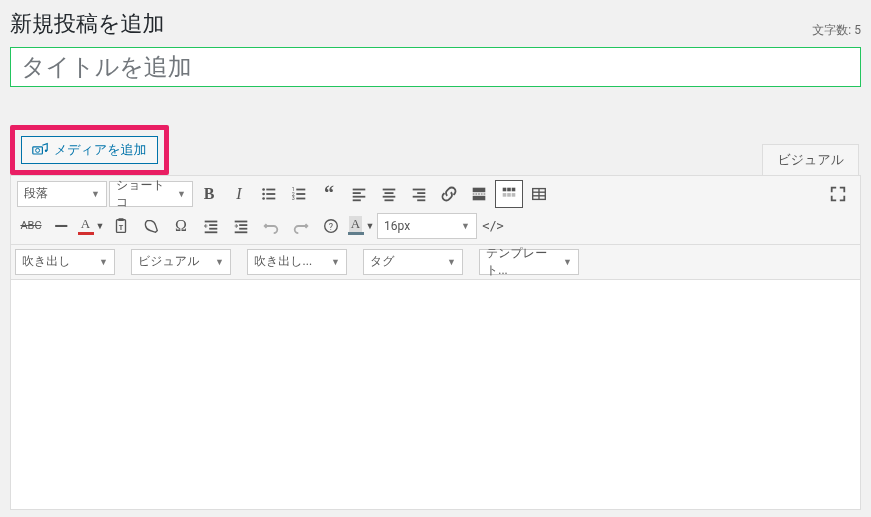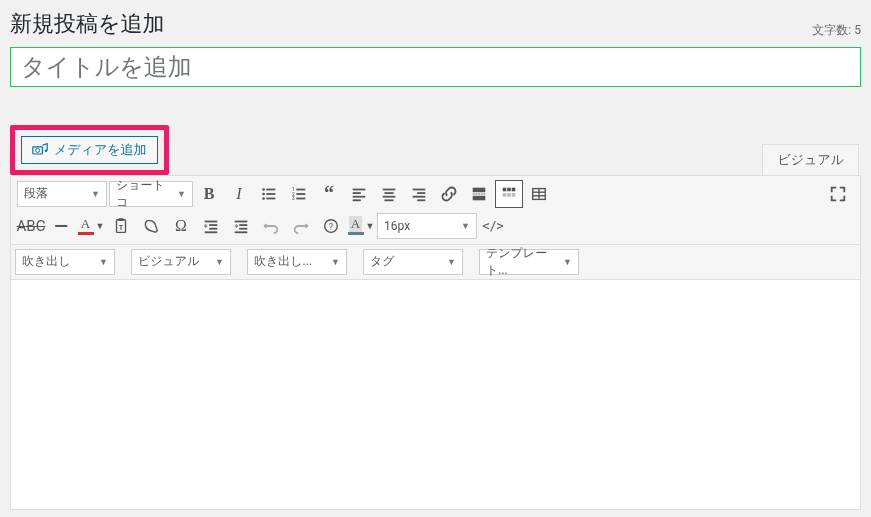--- a/index.html
+++ b/index.html
@@ -195,21 +195,21 @@
       <svg viewBox="0 0 20 20" fill="none" stroke="#555" stroke-width="2">
           <path d="M3 8 L3 3 L8 3"></path>
           <path d="M17 8 L17 3 L12 3"></path>
           <path d="M3 12 L3 17 L8 17"></path>
           <path d="M17 12 L17 17 L12 17"></path>
         </svg>
     </div>
   </div>
 
   <div class="tb-row">
-    <div class="btn" style="font-size:15px;text-decoration:line-through">ABC</div>
+    <div class="btn" style="font-size:11px;text-decoration:line-through">ABC</div>
     <div class="btn" style="font-size:18px;font-weight:bold">—</div>
     <div class="btn row2-colorbtn">
       <div class="underA">
           <span style="font-family:Georgia">A</span>
           <span class="bar" style="background:#d32f2f"></span>
         </div>
       <span class="caret" style="font-size:9px;margin-left:2px">▼</span>
     </div>
     <div class="btn">
       <svg viewBox="0 0 20 20" fill="#555">

